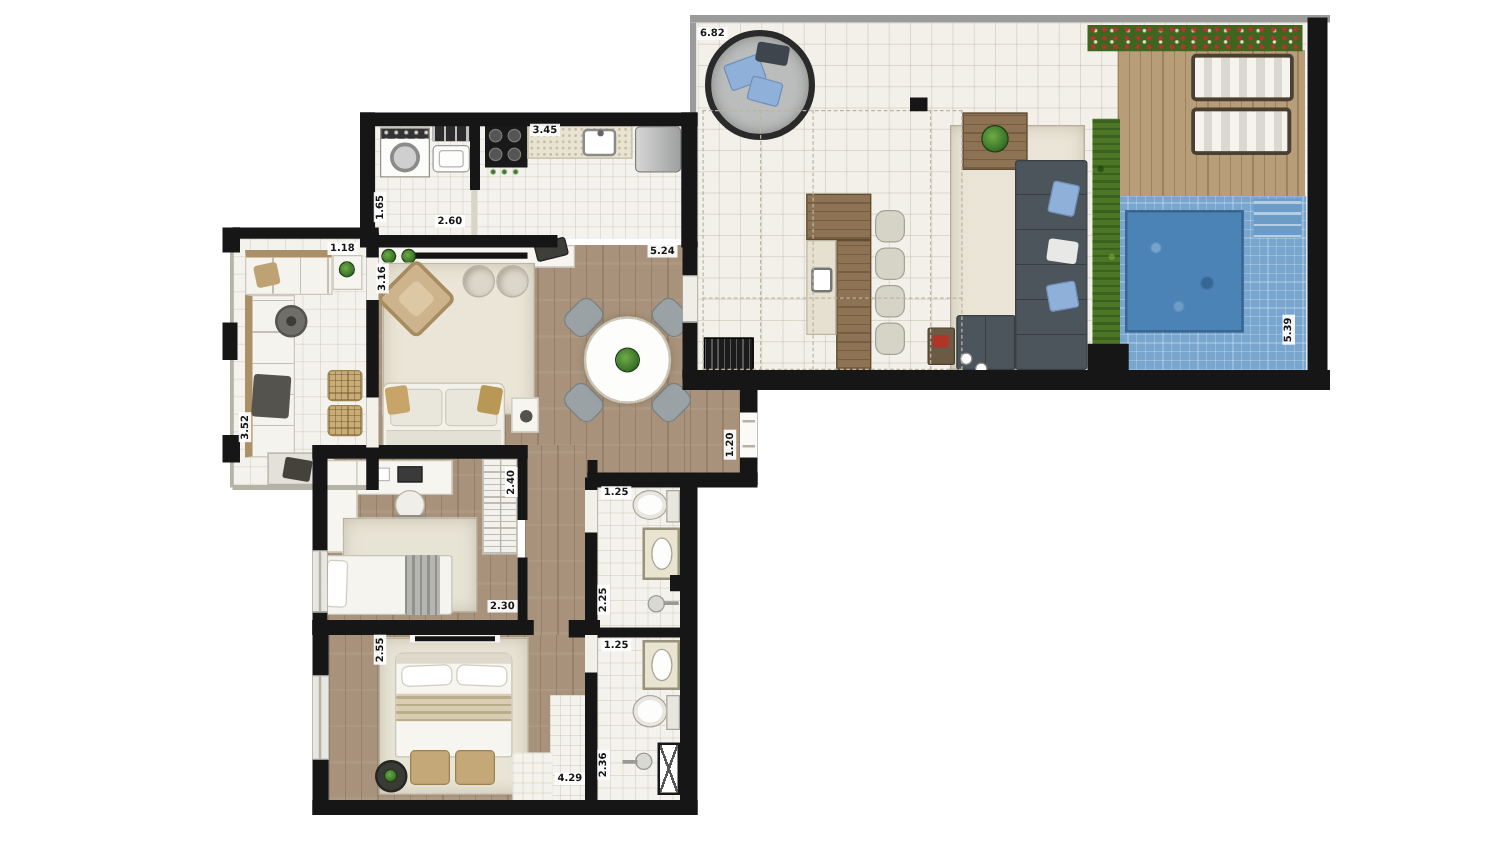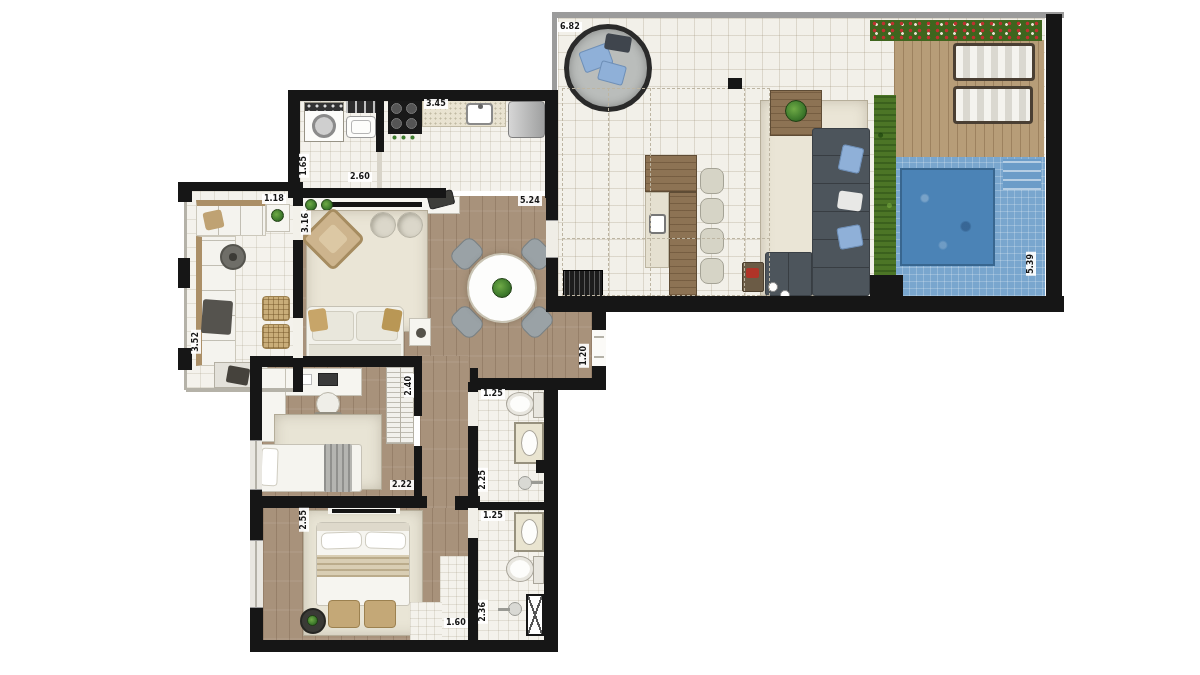--- a/index.html
+++ b/index.html
@@ -191,21 +191,21 @@
     <div class="a" style="left:316px;top:392px;width:24px;height:24px;border-radius:50%;background:#efeee8;border:1px solid #b9b5a8"></div>
     <div class="a" style="left:314px;top:412px;width:28px;height:6px;border-radius:4px;background:#918d80"></div>
     <div class="a" style="left:386px;top:366px;width:28px;height:78px;background:#f2f1ec;border:1px solid #b5b1a5;background-image:repeating-linear-gradient(0deg,rgba(140,135,120,.5) 0 1px,transparent 1px 5px)">
         <div class="a" style="left:13px;top:0;width:1px;height:76px;background:#b5b1a5"></div>
       </div>
     <div class="rug" style="left:274px;top:414px;width:108px;height:76px;background:#e8e4d5"></div>
     <div class="a" style="left:258px;top:444px;width:104px;height:48px;background:#f5f4ef;border:1px solid #c6c2b6;border-radius:3px"></div>
     <div class="a" style="left:261px;top:448px;width:17px;height:38px;background:#fff;border:1px solid #cfccc0;border-radius:4px;transform:rotate(2deg)"></div>
     <div class="a" style="left:324px;top:444px;width:28px;height:48px;background:#b5b5b1;background-image:repeating-linear-gradient(90deg,rgba(90,90,88,.4) 0 2px,transparent 2px 6px);border-radius:2px"></div>
 
-    <div class="chip" style="left:390px;top:480px">2.22</div>
+    <div class="chip" style="left:390px;top:480px">2.30</div>
     <div class="vchip" style="left:404px;top:374px">2.40</div>
   </div>
 
   <div class="g">
 
     <div class="a" style="left:506px;top:392px;width:28px;height:24px;border-radius:50%;background:#fdfdfb;border:1px solid #a9a59a;box-shadow:inset 0 0 0 3px #e8e6df"></div>
     <div class="a" style="left:533px;top:392px;width:11px;height:26px;background:#e8e6df;border:1px solid #a9a59a"></div>
     <div class="a" style="left:514px;top:422px;width:30px;height:42px;background:#e9e4d0;border:2px solid #97917e"></div>
     <div class="a" style="left:521px;top:430px;width:17px;height:26px;border-radius:50%;background:#fdfdfb;border:1px solid #a9a59a"></div>
     <div class="a" style="left:518px;top:476px;width:14px;height:14px;border-radius:50%;background:#d9d9d4;border:1px solid #9a9a94"></div>
@@ -234,21 +234,21 @@
       <div class="a" style="left:48px;top:9px;width:41px;height:17px;background:#fff;border:1px solid #cfccc0;border-radius:6px;transform:rotate(2deg)"></div>
       <div class="a" style="left:0;top:32px;width:92px;height:22px;background:#d9ceb4;background-image:repeating-linear-gradient(0deg,rgba(150,130,90,.45) 0 2px,transparent 2px 6px)"></div>
     </div>
     <div class="wicker" style="left:328px;top:600px;width:32px;height:28px;background:#c4a877"></div>
     <div class="wicker" style="left:364px;top:600px;width:32px;height:28px;background:#c4a877"></div>
     <div class="a" style="left:300px;top:608px;width:26px;height:26px;border-radius:50%;background:#3a3a36;border:2px solid #262622"></div>
     <div class="plant" style="left:307px;top:615px;width:11px;height:11px"></div>
     <div class="tilef a" style="left:440px;top:556px;width:28px;height:84px;background-size:8px 8px"></div>
     <div class="tilef a" style="left:410px;top:602px;width:32px;height:38px;background-size:8px 8px"></div>
 
-    <div class="chip" style="left:444px;top:618px">1.60</div>
+    <div class="chip" style="left:444px;top:618px">4.29</div>
     <div class="vchip" style="left:299px;top:508px">2.55</div>
   </div>
 
   <div class="g">
 
     <div class="gray" style="left:552px;top:12px;width:512px;height:6px"></div>
     <div class="gray" style="left:552px;top:18px;width:5px;height:74px"></div>
     <div class="w" style="left:1046px;top:14px;width:16px;height:298px"></div>
     <div class="w" style="left:546px;top:296px;width:518px;height:16px"></div>
     <div class="w" style="left:728px;top:78px;width:14px;height:11px"></div>

